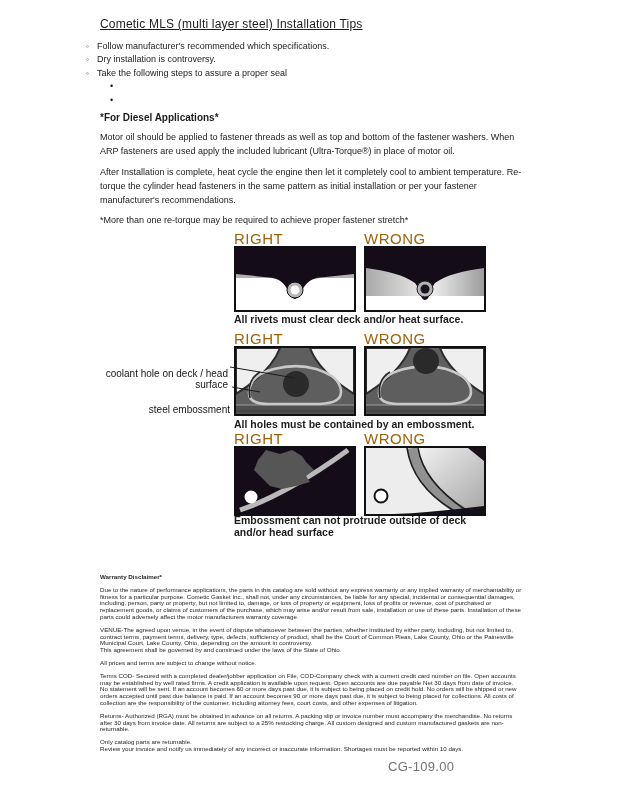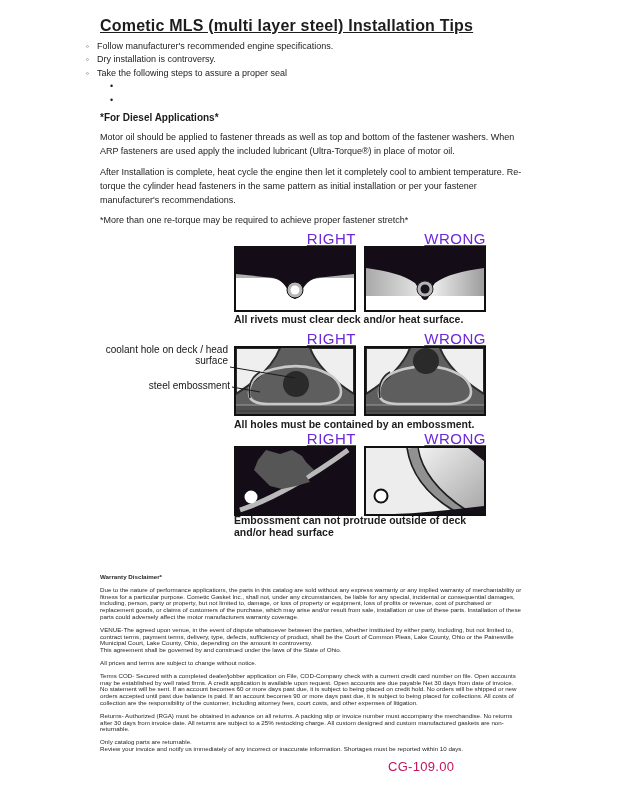--- a/index.html
+++ b/index.html
@@ -1,73 +1,73 @@
 <!DOCTYPE html>
 <html><head>
 <meta charset="utf-8">
 <style>
   html,body{margin:0;padding:0;}
   body{width:618px;height:800px;background:#ffffff;position:relative;overflow:hidden;
        font-family:"Liberation Sans","DejaVu Sans",sans-serif;color:#1c1c1c;
        -webkit-font-smoothing:antialiased;}
   .page{position:absolute;inset:0;}
 
-  .title{position:absolute;left:100px;top:17px;font-size:16px;font-weight:bold;
+  .title{position:absolute;left:100px;top:17px;font-size:12px;font-weight:normal;
          text-decoration:underline;letter-spacing:0.2px;}
 
   .tips{position:absolute;left:86px;top:40px;width:470px;font-size:9px;line-height:13.4px;}
   .tip{display:flex;align-items:flex-start;}
   .tip.sub{margin-left:24px;}
   .mk1{width:11px;font-size:8px;line-height:13.4px;flex:0 0 11px;}
   .mk2{width:9px;font-size:9px;line-height:13.4px;flex:0 0 9px;}
 
   .diesel-h{position:absolute;left:100px;top:112px;font-size:10px;font-weight:bold;}
   .para{position:absolute;left:100px;width:432px;font-size:9px;line-height:14px;}
   .p1{top:130px;}
   .p2{top:165px;}
   .p3{top:213px;}
 
   .dcol{position:absolute;left:234px;top:230px;width:252px;height:330px;}
   .sec{position:absolute;left:0;width:252px;}
   .sec1{top:0;}
   .sec2{top:100px;}
   .sec3{top:200px;}
   .hdrs{position:absolute;top:0;left:0;display:flex;gap:8px;}
-  .hdr{width:122px;text-align:right;font-size:15px;letter-spacing:0.5px;color:#6d28d9;text-decoration:underline;}
+  .hdr{width:122px;text-align:left;font-size:15px;letter-spacing:0.5px;color:#a16207;}
   .panels{position:absolute;top:16px;left:0;display:flex;gap:8px;}
   .panel{border:2px solid #101010;background:#fff;font-size:0;line-height:0;}
   .panel svg{display:block;}
   .cap{position:absolute;left:0;font-size:10.5px;font-weight:bold;line-height:11.5px;width:250px;}
   .sec1 .cap{top:84px;}
   .sec2 .cap{top:89px;}
   .sec3 .cap{top:85px;}
 
-  .ann{position:absolute;font-size:10px;line-height:11px;text-align:right;color:#161616;}
+  .ann{position:absolute;font-size:10px;line-height:11px;text-align:right;color:#161616;margin-top:24px;}
   .ann1{left:104px;top:344px;width:124px;}
   .ann2{left:104px;top:380px;width:126px;}
   .leaders{position:absolute;left:0;top:0;width:618px;height:800px;pointer-events:none;}
 
   .fine{position:absolute;left:100px;top:574px;width:422px;font-size:6.2px;line-height:6.8px;color:#262626;}
   .fine p{margin:0 0 6px 0;}
   .fine p.tight{margin-bottom:0;}
   .fh{font-weight:bold;margin-bottom:6px;}
 
-  .footer{position:absolute;left:388px;top:759px;font-size:13px;color:#be185d;letter-spacing:0.3px;}
+  .footer{position:absolute;left:388px;top:759px;font-size:13px;color:#737373;letter-spacing:0.3px;}
 </style>
 </head>
 <body>
 
 <div class="page">
 
   <div class="title">Cometic MLS (multi layer steel) Installation Tips</div>
 
   <div class="tips">
     <div class="tip">
       <span class="mk1">◦</span>
-      <span>Follow manufacturer's recommended engine specifications.</span>
+      <span>Follow manufacturer's recommended which specifications.</span>
     </div>
     <div class="tip">
       <span class="mk1">◦</span>
       <span>Dry installation is controversy.</span>
     </div>
     <div class="tip">
       <span class="mk1">◦</span>
       <span>Take the following steps to assure a proper seal</span>
     </div>
     <div class="tip sub">

